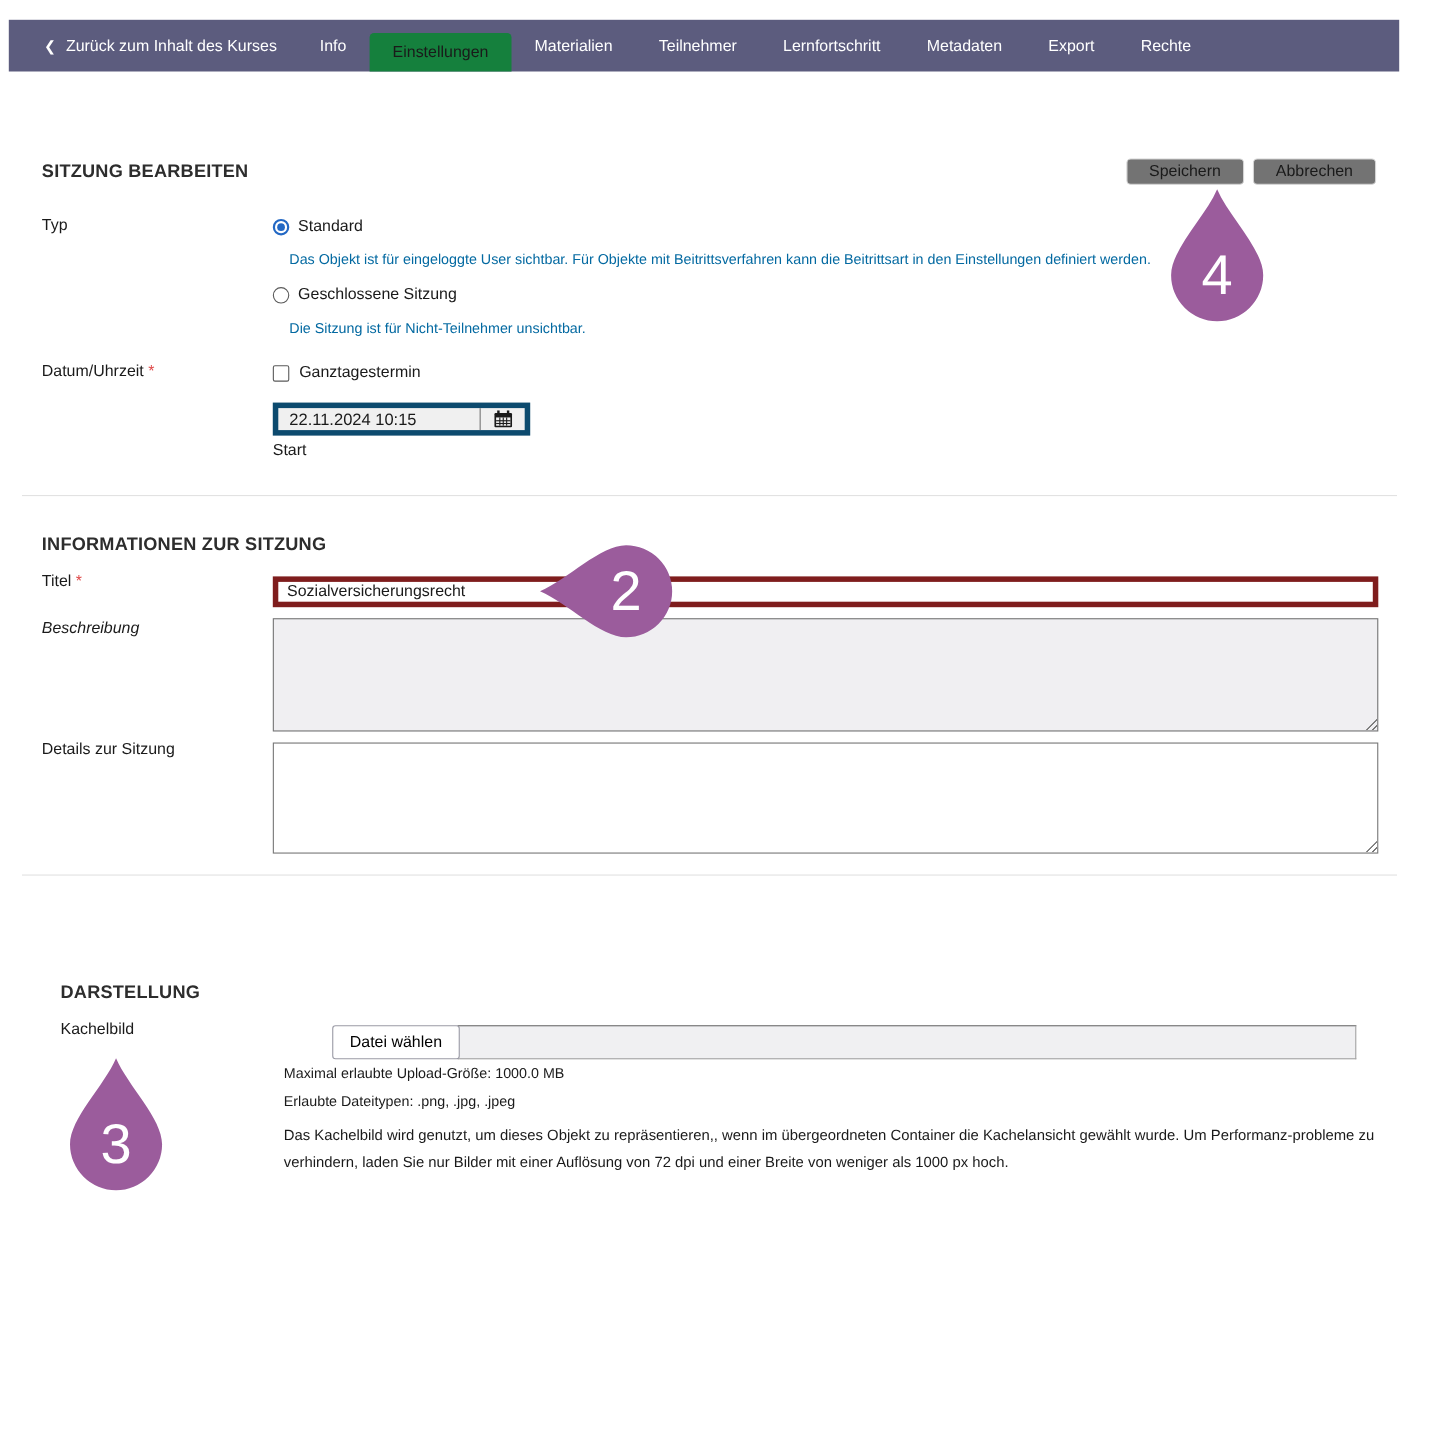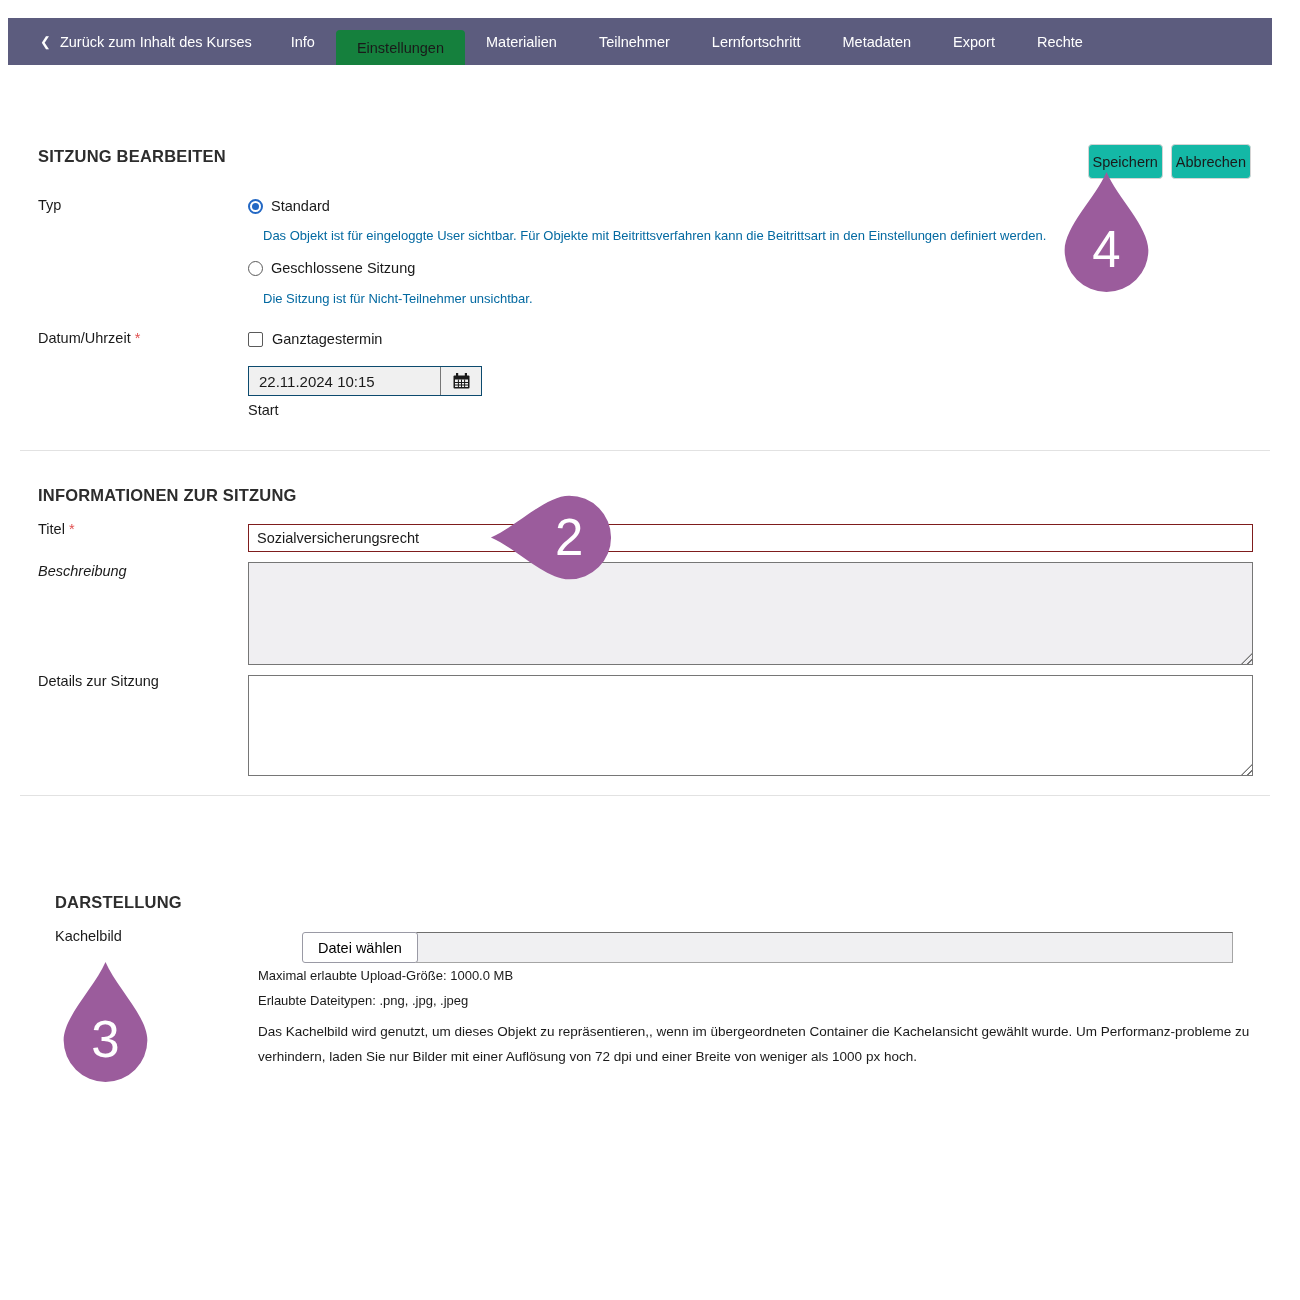--- a/index.html
+++ b/index.html
@@ -20,46 +20,46 @@
     margin-top:12px; align-items:center; }
 
   
   .section-heading { position:absolute; font-size:16.5px; font-weight:bold;
     color:#2d2d2d; letter-spacing:.2px; }
   .field-label { position:absolute; font-size:14.5px; color:#1a1a1a; }
   .req { color:#e04f4f; }
   .help-text { font-size:13px; color:#0369a1; }
   .divider { position:absolute; left:20px; width:1250px; height:1px; background:#e2e2e2; }
 
-  .btn { background:#14b8a6; border:1px solid #d4d4d4; border-radius:4px;
-    height:35px; padding:0 4px; font-size:14.5px; color:#1a1a1a;
+  .btn { background:#737373; border:1px solid #d4d4d4; border-radius:4px;
+    height:24px; padding:0 20px; font-size:14.5px; color:#1a1a1a;
     font-family:inherit; cursor:pointer; }
   .toolbar { position:absolute; top:144px; right:49px; display:flex; gap:8px; }
 
   .radio-row { position:absolute; display:flex; align-items:center; gap:8px; font-size:14.5px; }
   .radio { width:15px; height:15px; border-radius:50%; background:#fff; flex:0 0 auto; }
   .radio.on { border:2px solid #2368c4; position:relative; }
   .radio.on::after { content:""; position:absolute; left:2px; top:2px; width:7px;
     height:7px; border-radius:50%; background:#2368c4; }
   .radio.off { border:1.5px solid #5a5a5a; }
 
   .checkbox { width:15px; height:15px; border:1.5px solid #5a5a5a; border-radius:2px;
     background:#fff; flex:0 0 auto; }
   .check-row { position:absolute; display:flex; align-items:center; gap:9px; font-size:14.5px; }
 
   .date-group { position:absolute; }
-  .date-control { display:flex; width:234px; height:30px; border:1px solid #0c4a6e;
+  .date-control { display:flex; width:234px; height:30px; border:5px solid #0c4a6e;
     background:#f0f0f0; }
   .date-control input { flex:1; border:none; background:transparent; font-size:15px;
     font-family:inherit; color:#1a1a1a; padding:0 0 0 10px; outline:none; min-width:0; }
   .cal-btn { width:41px; border-left:1px solid #767676; display:flex; align-items:center;
     justify-content:center; cursor:pointer; }
   .date-caption { font-size:14.5px; margin-top:6px; }
 
-  .text-input { position:absolute; height:28px; border:1px solid #7f1d1d; background:#fff;
+  .text-input { position:absolute; height:28px; border:5px solid #7f1d1d; background:#fff;
     font-size:14.5px; font-family:inherit; color:#1a1a1a; padding:0 8px; outline:none; }
   .textarea { position:absolute; border:1px solid #767676; background:#fff;
     font-size:14.5px; padding:6px 8px; }
   .textarea.gray { background:#f0eff2; }
   .resize-handle { position:absolute; right:1px; bottom:1px; width:11px; height:11px;
     background:repeating-linear-gradient(-45deg, transparent 0 2.5px, #777 2.5px 4px);
     clip-path:polygon(100% 0, 100% 100%, 0 100%); }
 
   .file-control { position:absolute; left:258px; top:932px; width:975px; height:31px;
     display:flex; }

